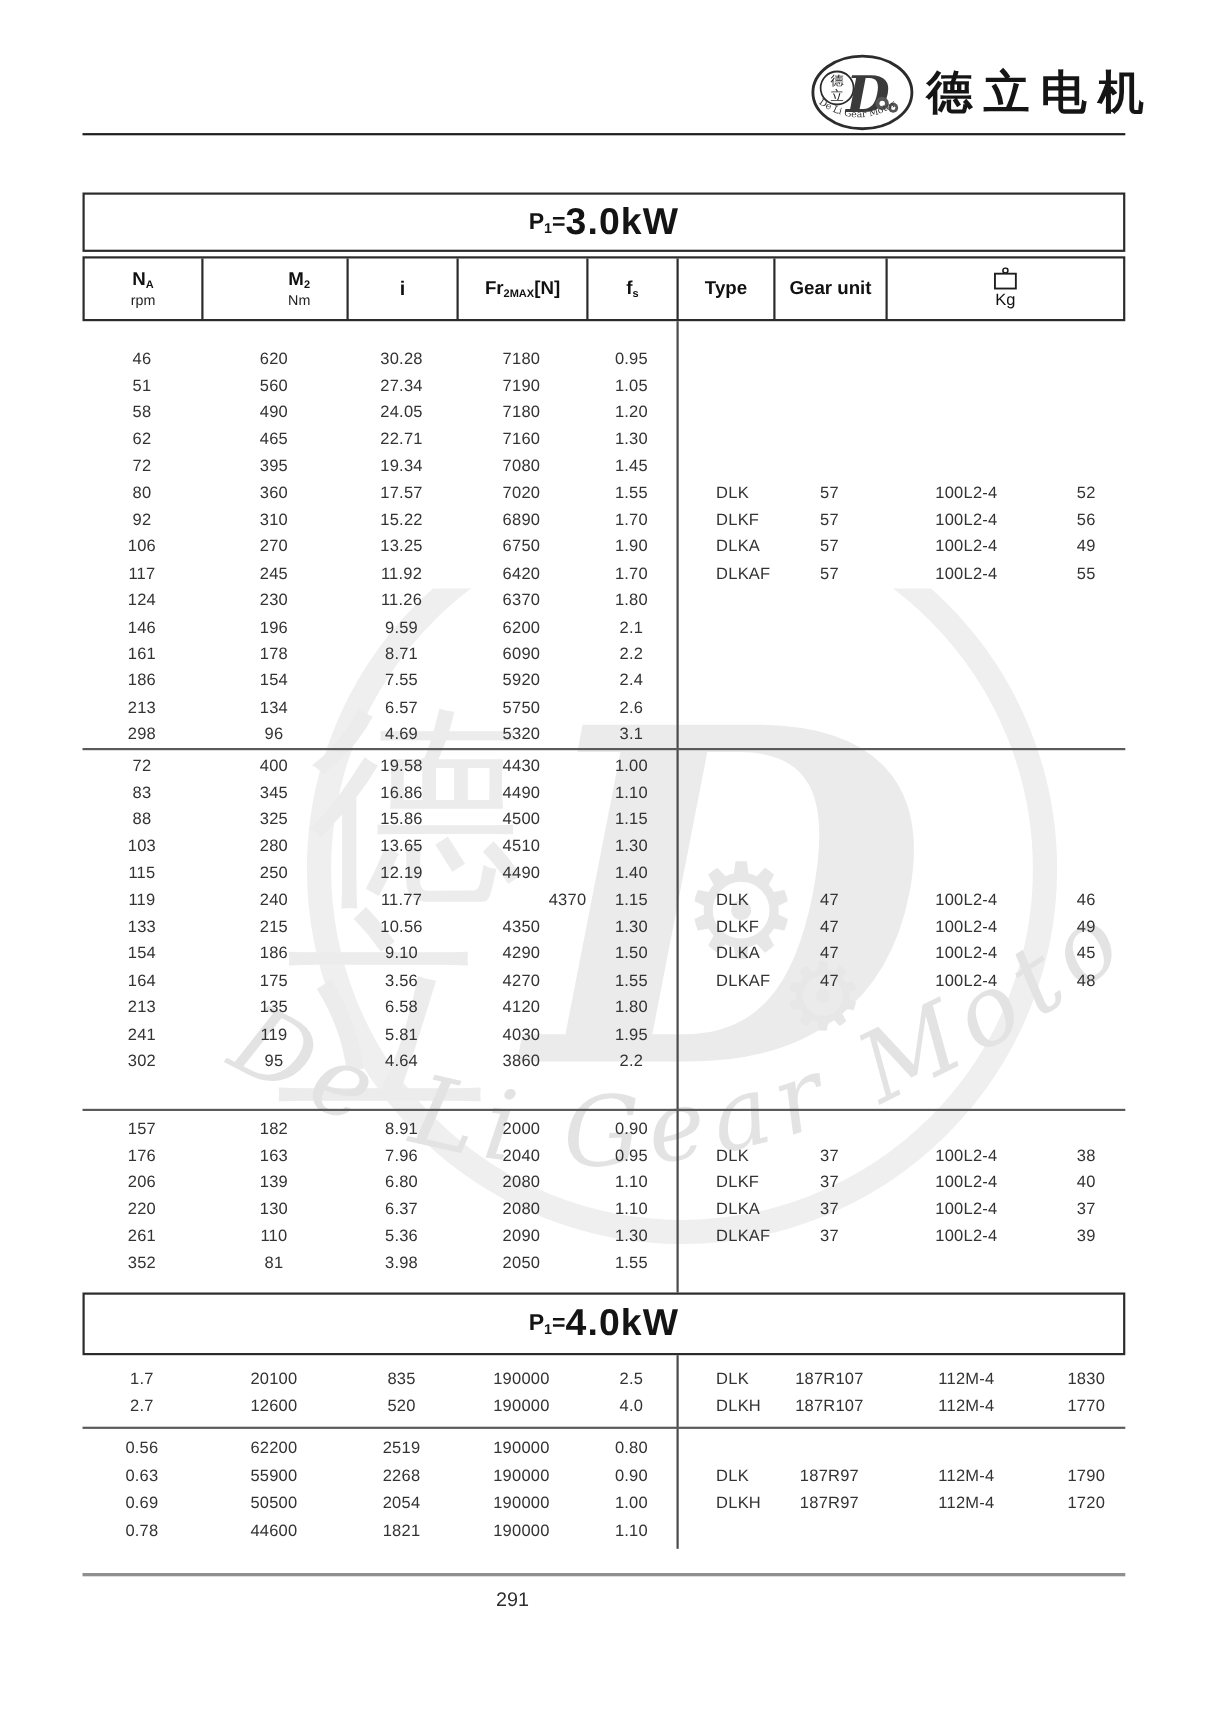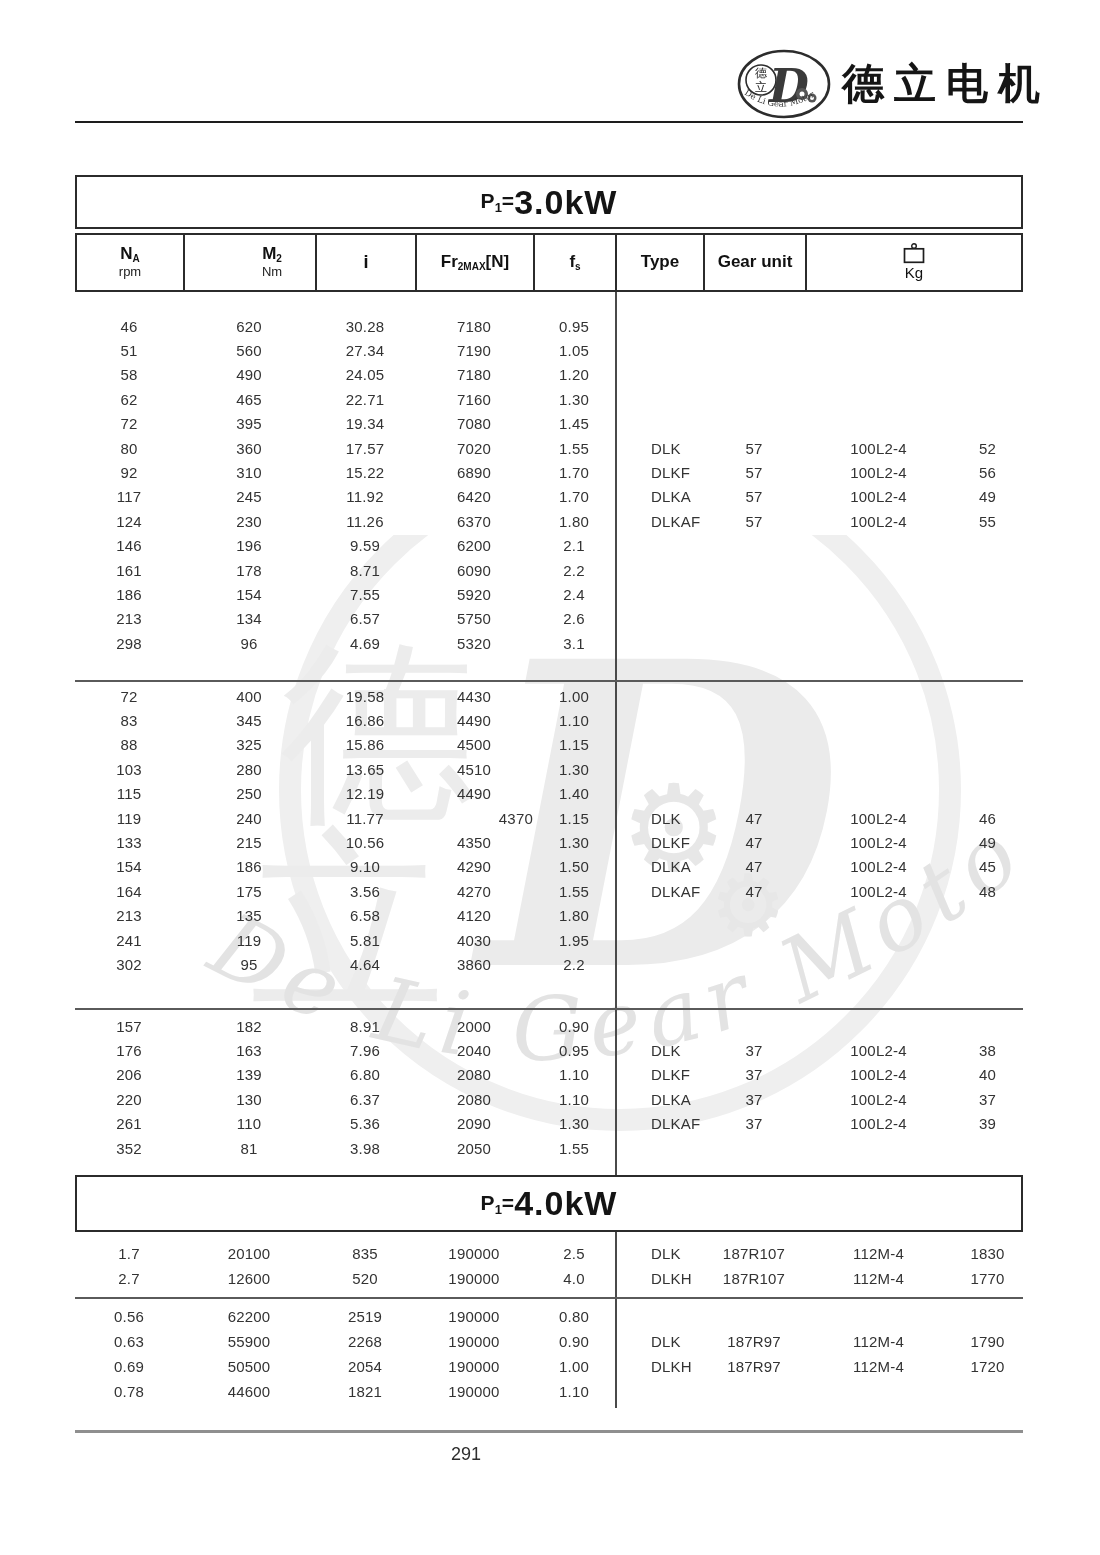--- a/index.html
+++ b/index.html
@@ -195,20 +195,27 @@
         <div class="dcell" style="width: 82px;">1.55</div>
       </div>
       <div class="drow">
         <div class="dcell" style="width: 108px;">92</div>
         <div class="dcell" style="width: 132px;">310</div>
         <div class="dcell" style="width: 100px;">15.22</div>
         <div class="dcell" style="width: 118px;">6890</div>
         <div class="dcell" style="width: 82px;">1.70</div>
       </div>
       <div class="drow">
+        <div class="dcell" style="width: 108px;">106</div>
+        <div class="dcell" style="width: 132px;">270</div>
+        <div class="dcell" style="width: 100px;">13.25</div>
+        <div class="dcell" style="width: 118px;">6750</div>
+        <div class="dcell" style="width: 82px;">1.90</div>
+      </div>
+      <div class="drow">
         <div class="dcell" style="width: 108px;">117</div>
         <div class="dcell" style="width: 132px;">245</div>
         <div class="dcell" style="width: 100px;">11.92</div>
         <div class="dcell" style="width: 118px;">6420</div>
         <div class="dcell" style="width: 82px;">1.70</div>
       </div>
       <div class="drow">
         <div class="dcell" style="width: 108px;">124</div>
         <div class="dcell" style="width: 132px;">230</div>
         <div class="dcell" style="width: 100px;">11.26</div>

